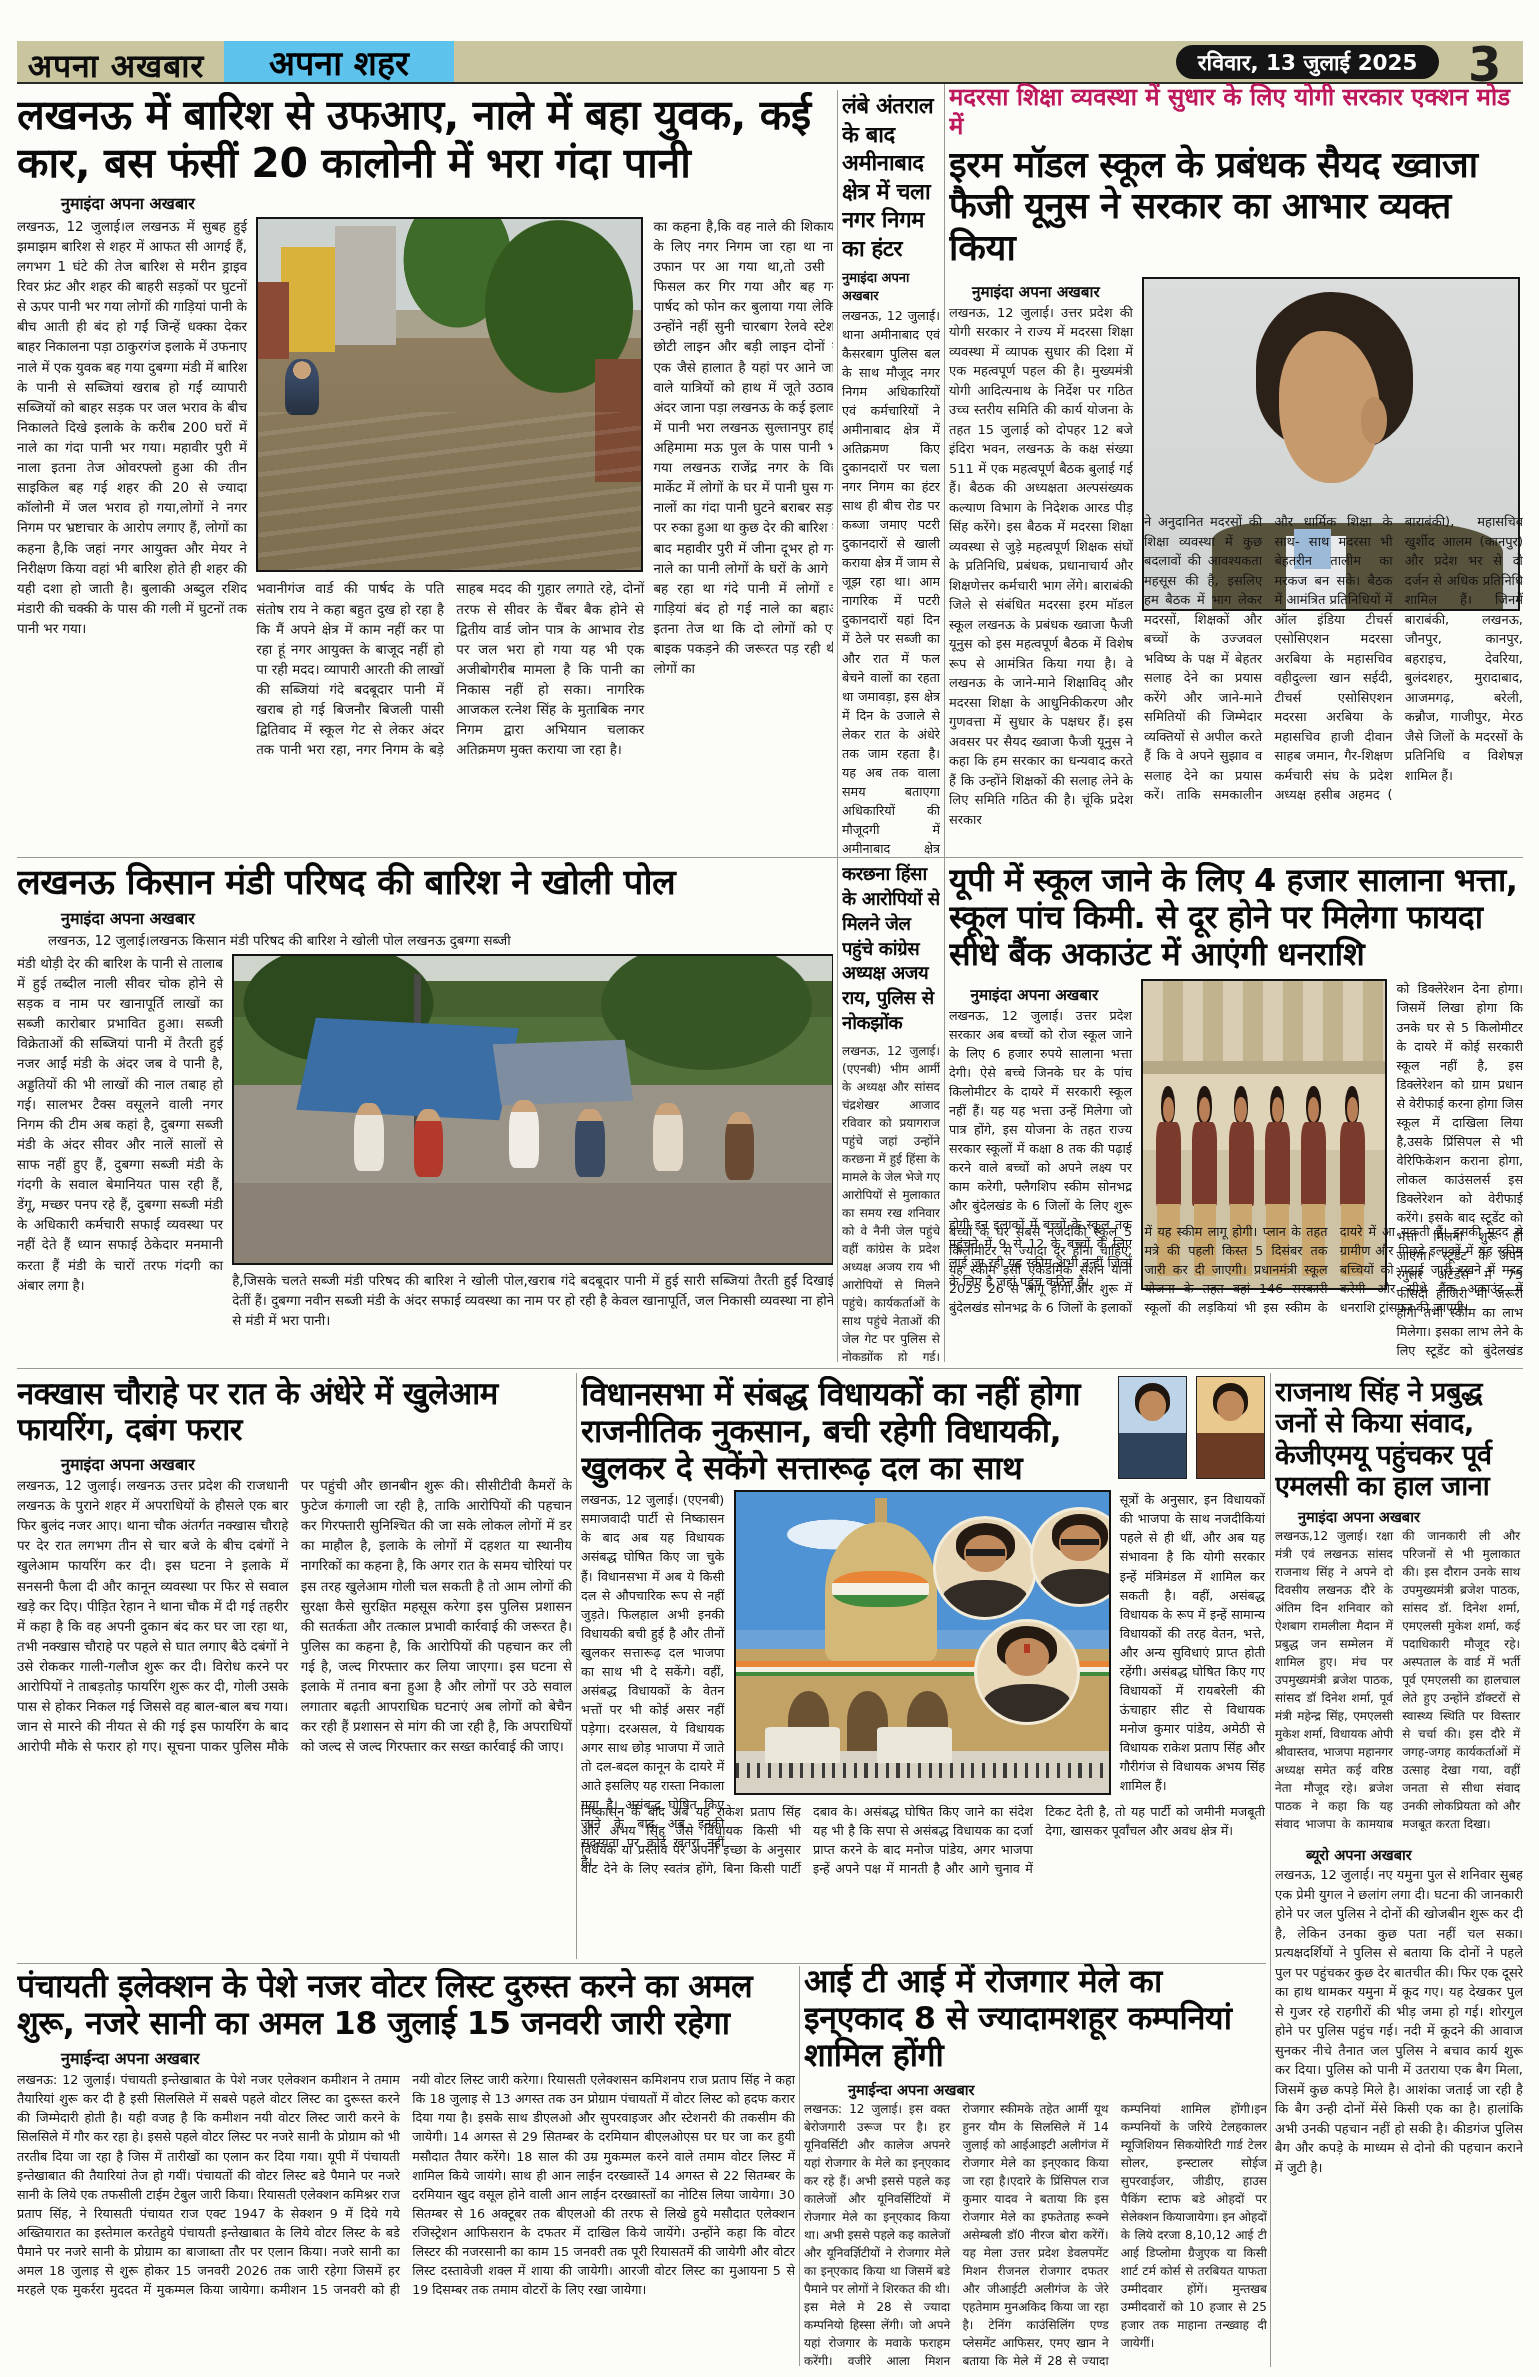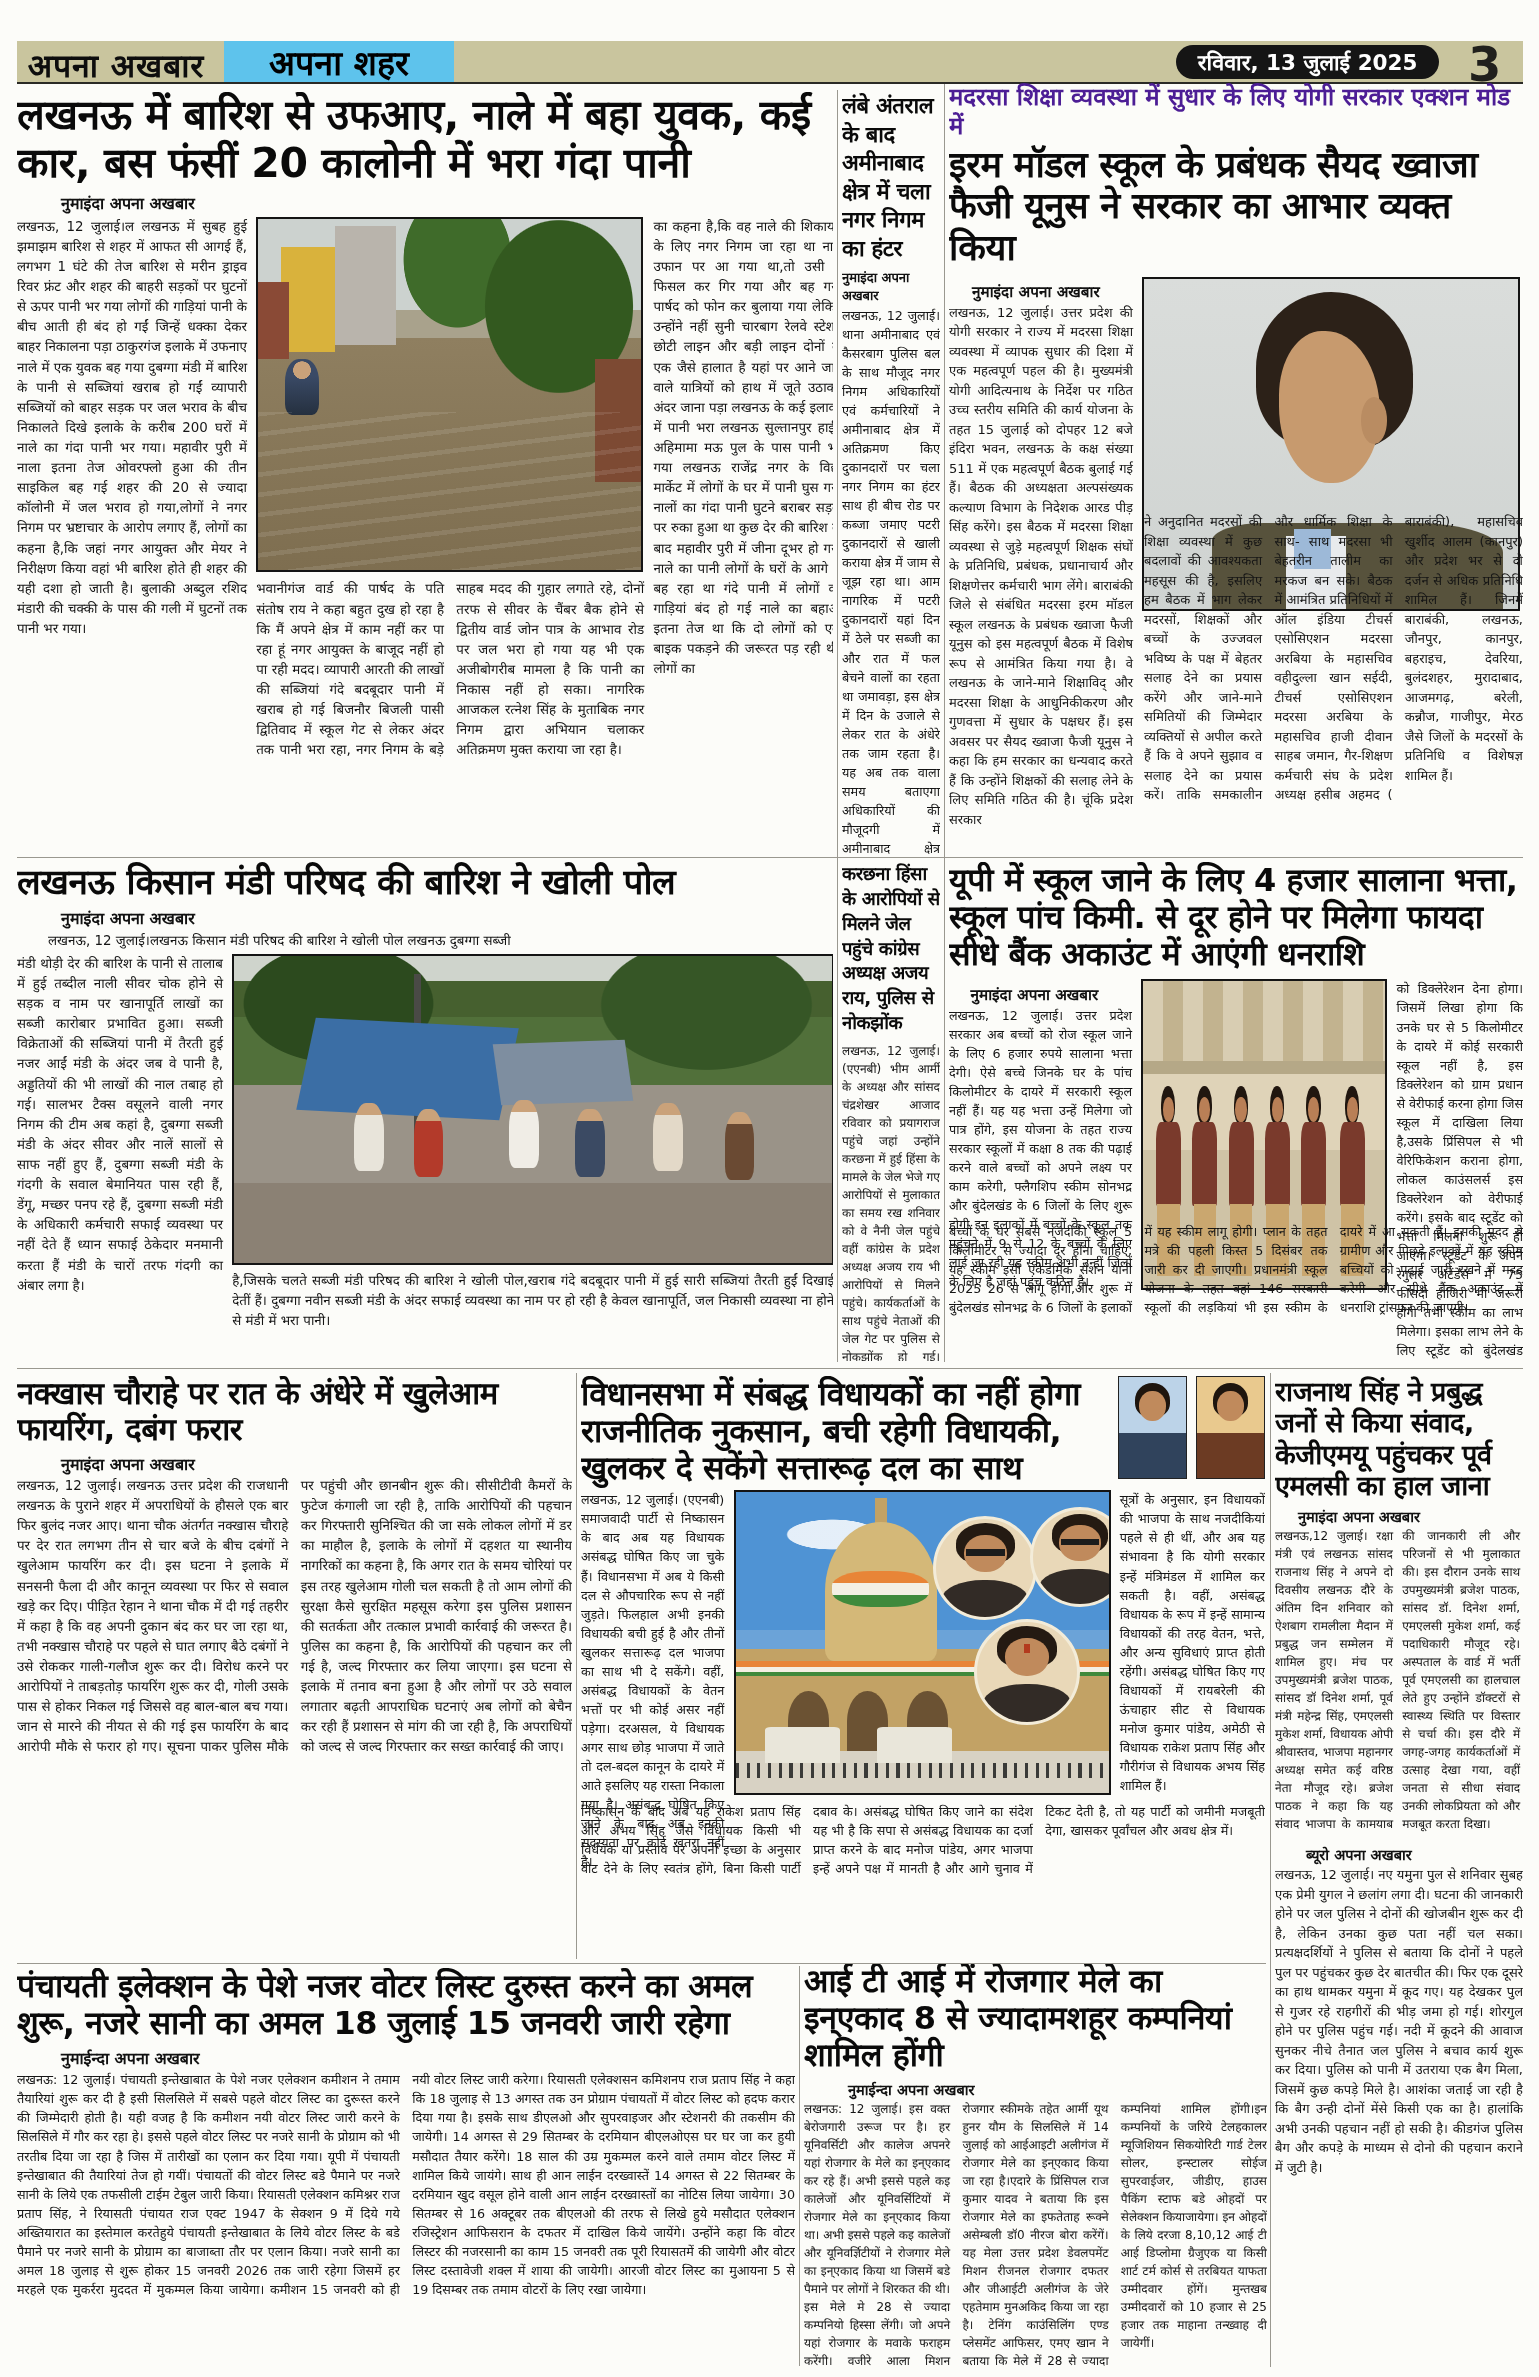--- a/index.html
+++ b/index.html
@@ -7,21 +7,21 @@
   .page{position:relative;width:1540px;height:2377px;background:#fcfcf9;margin:0 auto;overflow:hidden;color:#111;padding-left:16px;}
   
   .band{position:absolute;left:17px;top:41px;width:1506px;height:41px;background:#c9c59e;border-bottom:2.3px solid #2a2a26;}
   .brand{position:absolute;left:10.7px;top:1.5px;font-size:32px;font-weight:bold;color:#0d0d0d;letter-spacing:0.8px;}
   .citybox{position:absolute;left:207px;top:0;width:230px;height:41px;background:#5ec3ec;display:flex;align-items:center;justify-content:center;font-size:34px;font-weight:bold;color:#000000;}
   .datepill{position:absolute;right:84px;top:3.8px;height:34px;background:#151515;border-radius:18.4px;color:#fff;font-size:21.5px;font-weight:bold;display:flex;align-items:center;padding:0 21.5px;}
   .pagenum{position:absolute;right:21.5px;top:-4.6px;font-size:48px;font-weight:bold;color:#20201c;}
   
   .art{position:absolute;overflow:hidden;}
   .hl{font-weight:bold;color:#0a0a0a;line-height:1.16;letter-spacing:-0.4px;}
-  .kicker{font-weight:bold;color:#4c1d95;line-height:1.2;}
+  .kicker{font-weight:bold;color:#be185d;line-height:1.2;}
   .byline{font-weight:bold;font-size:16px;margin:4.6px 0 1.5px 44px;}
   .body{font-size:13.4px;line-height:1.5;text-align:justify;color:#151515;}
   .cols2{column-count:2;column-gap:12.3px;}
   .cols3{column-count:3;column-gap:12.3px;}
   .row{display:flex;gap:9.2px;}
   .vr{position:absolute;width:0.8px;background:#9a9890;}
   .hr{position:absolute;height:0.8px;background:#9a9890;}
   
   .photo{position:relative;border:2.3px solid #141414;overflow:hidden;flex:none;}
   

